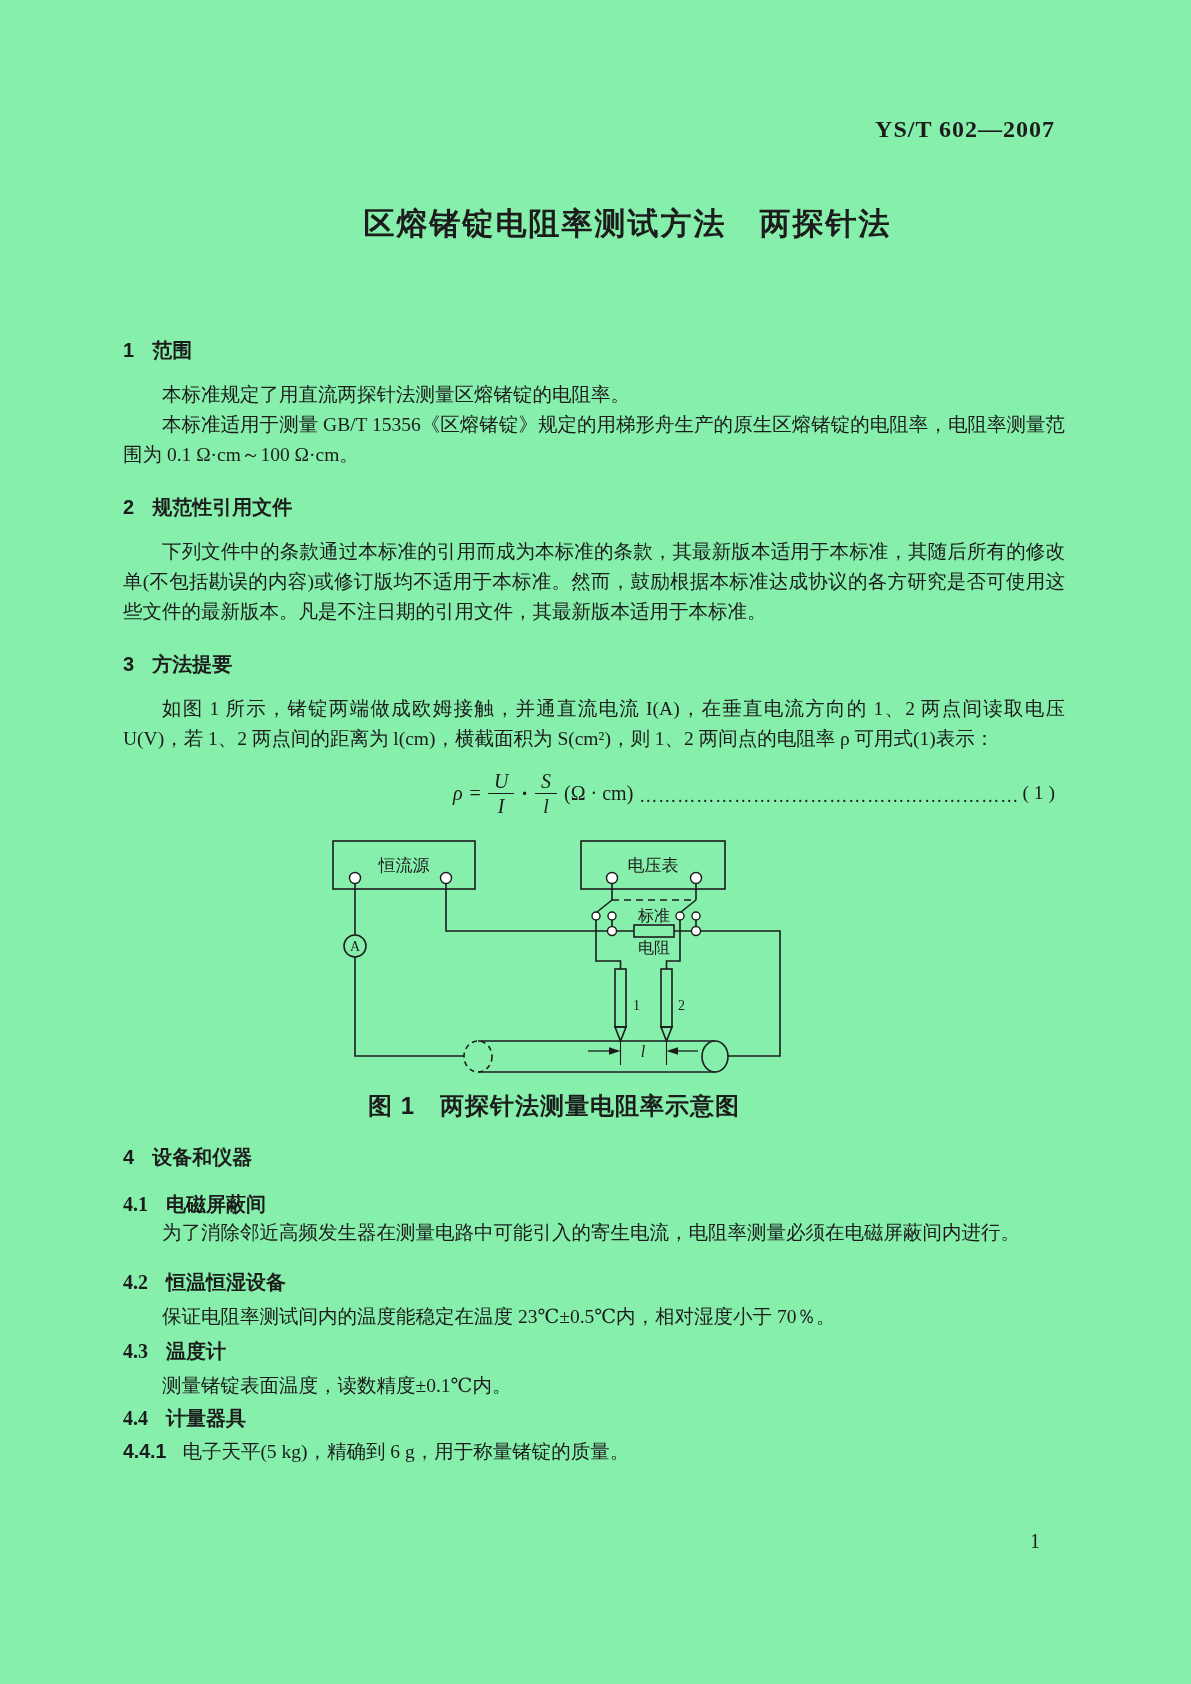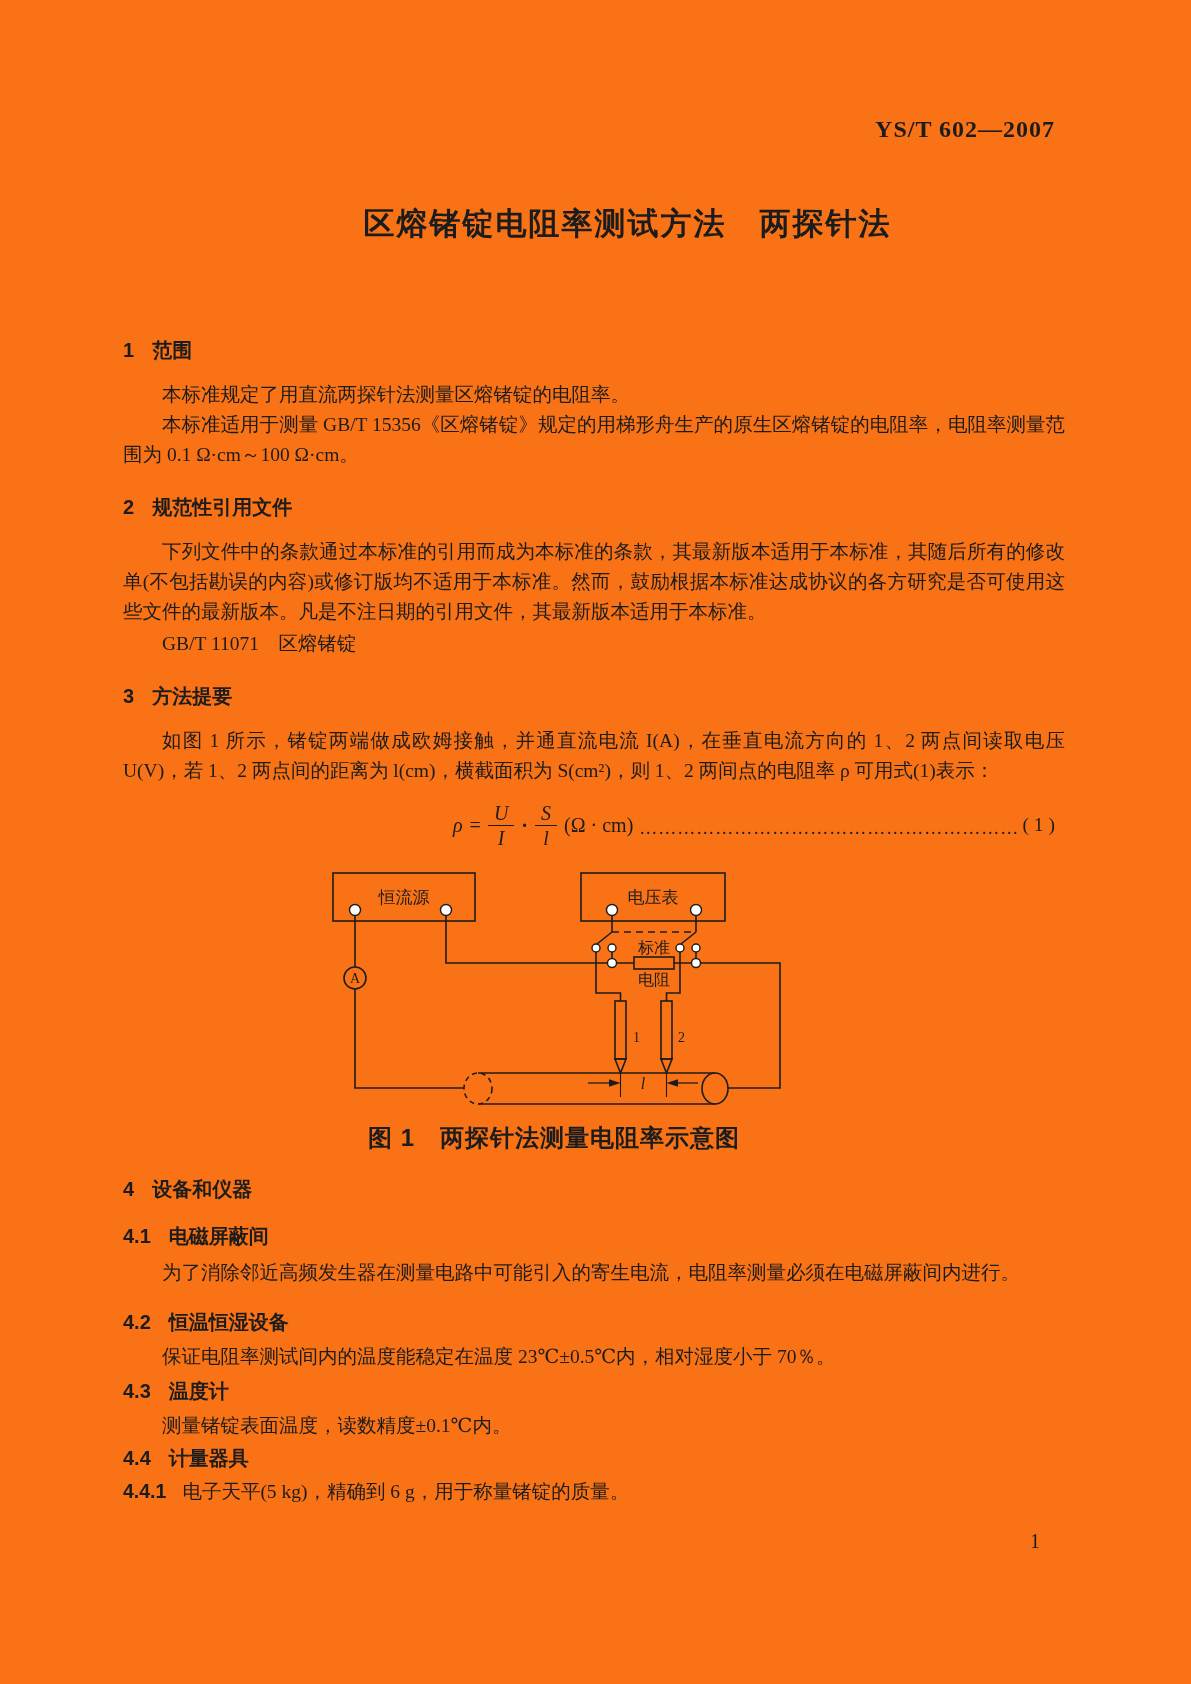--- a/index.html
+++ b/index.html
@@ -1,20 +1,20 @@
 <!DOCTYPE html>
 <html><head>
 <meta charset="utf-8">
 <style>
   html,body { margin:0; padding:0; background:#e8e8e8; }
   .page {
     position:relative;
     width:1191px; height:1684px;
     margin:0 auto;
-    background:#f97316;
+    background:#86efac;
     color:#1c1c1c;
     font-family:"Liberation Serif","DejaVu Serif",serif;
     overflow:hidden;
   }
   .std-code {
     position:absolute; top:116px; right:136px;
     font-family:"Liberation Serif","DejaVu Serif",serif;
     font-weight:bold; font-size:24px; letter-spacing:1px;
   }
   .doc-title {
@@ -26,27 +26,27 @@
   .content {
     position:absolute; top:330px; left:123px; width:942px;
   }
   .h-sec {
     font-family:"Liberation Sans","DejaVu Sans",sans-serif;
     font-weight:bold; font-size:20px;
   }
   .h-sec .ht { margin-left:18px; }
   .h1-sec { margin:7px 0 16px 0; }
   .h2-sec { margin:24px 0 0 0; }
-  .h3-sec { margin:21px 0 0 0; }
+  .h3-sec { margin:21px 0 0 0;font-family:Liberation Serif, serif; }
   .body-p {
     margin:0; font-size:19.5px; line-height:30px;
     text-align:justify; text-indent:2em;
   }
   .mt16 { margin-top:16px; }
-  .mt8  { margin-top:8px; }
+  .mt8  { margin-top:0; }
   .mt6  { margin-top:6px; }
   .mt4  { margin-top:4px; }
   .ref-line { text-indent:2em; font-size:19.5px; line-height:30px; margin:2px 0 0 0; }
   .noindent { text-indent:0; }
   .hnum441 {
     font-family:"Liberation Sans","DejaVu Sans",sans-serif;
     font-weight:bold; font-size:19.5px; margin-right:16px;
   }
   
   .formula-row {
@@ -91,21 +91,20 @@
     <div class="h-sec h1-sec">
       <span>1</span><span class="ht">范围</span>
     </div>
     <p class="body-p mt16">本标准规定了用直流两探针法测量区熔锗锭的电阻率。</p>
     <p class="body-p">本标准适用于测量 GB/T 15356《区熔锗锭》规定的用梯形舟生产的原生区熔锗锭的电阻率，电阻率测量范围为 0.1 Ω·cm～100 Ω·cm。</p>
 
     <div class="h-sec h2-sec">
       <span>2</span><span class="ht">规范性引用文件</span>
     </div>
     <p class="body-p mt16">下列文件中的条款通过本标准的引用而成为本标准的条款，其最新版本适用于本标准，其随后所有的修改单(不包括勘误的内容)或修订版均不适用于本标准。然而，鼓励根据本标准达成协议的各方研究是否可使用这些文件的最新版本。凡是不注日期的引用文件，其最新版本适用于本标准。</p>
-    <p class="ref-line">GB/T 11071　区熔锗锭</p>
 
     <div class="h-sec h2-sec">
       <span>3</span><span class="ht">方法提要</span>
     </div>
     <p class="body-p mt16">如图 1 所示，锗锭两端做成欧姆接触，并通直流电流 I(A)，在垂直电流方向的 1、2 两点间读取电压 U(V)，若 1、2 两点间的距离为 l(cm)，横截面积为 S(cm²)，则 1、2 两间点的电阻率 ρ 可用式(1)表示：</p>
 
     <div class="formula-row">
       <span class="f-left">
         <span class="it">ρ</span>
         <span>=</span>

